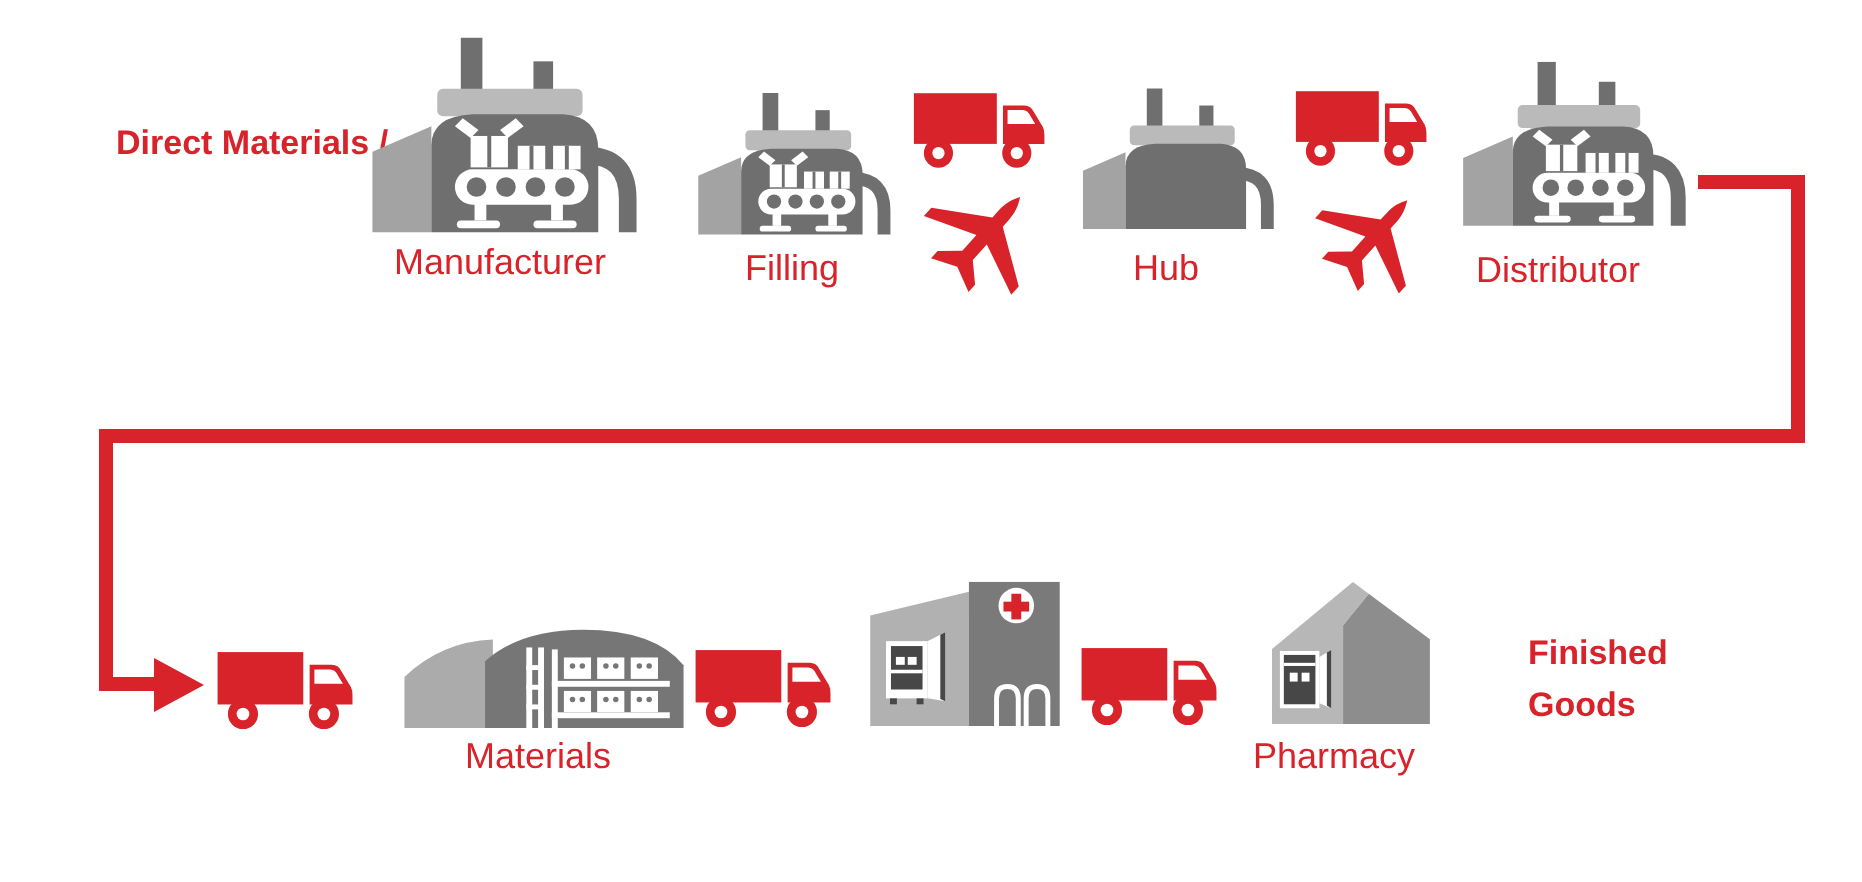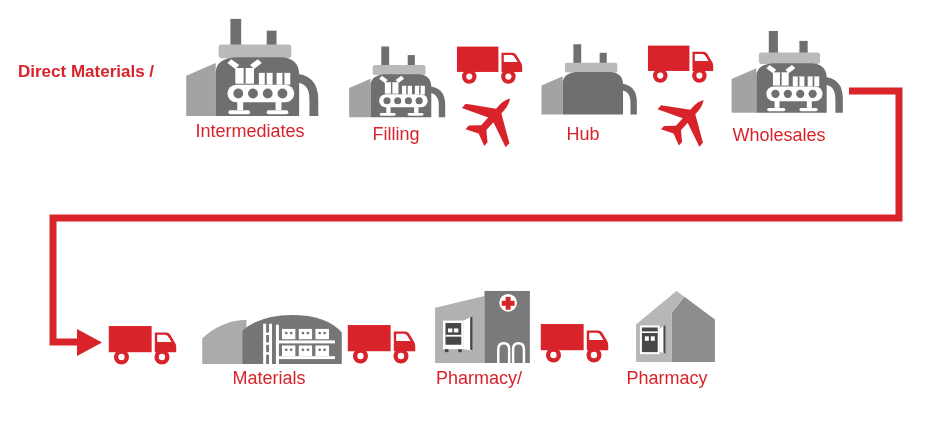--- a/index.html
+++ b/index.html
@@ -11,21 +11,21 @@
   .connector{position:absolute;left:0;top:0;z-index:1;}
   .flow-line{stroke:var(--red);stroke-width:7;fill:none;stroke-linejoin:miter;}
   .flow-head{fill:var(--red);}
   svg.icon{position:absolute;display:block;z-index:2;}
   .node-label{
     position:absolute;width:180px;text-align:center;z-index:2;
     font-size:18px;line-height:25px;color:var(--red);
   }
   .side-label{
     position:absolute;z-index:2;font-size:17px;font-weight:bold;
-    line-height:27px;color:var(--red);white-space:nowrap;
+    line-height:27px;color:var(--red);white-space:nowrap;margin-left:40px;
   }
   .side-label.fg{line-height:26px;}
   
   .f-dark{fill:var(--factory-dark-gray);}
   .f-light{fill:var(--factory-light-gray);}
   .f-band{fill:var(--factory-band-gray);}
   .f-handle{stroke:var(--factory-dark-gray);stroke-width:9;fill:none;}
   .wh-dark{fill:var(--warehouse-dark-gray);}
   .wh-light{fill:var(--warehouse-light-gray);}
   .hp-tower{fill:var(--hospital-tower-gray);}
@@ -147,21 +147,21 @@
   </svg>
 
   <div class="side-label" style="left:18px;top:58px">
     <div>Direct Materials /</div>
   </div>
 
   <div>
     <svg class="icon" style="left:183px;top:13px" width="138" height="108" viewBox="0 0 140 110">
         <use href="#sym-factory-full"></use>
       </svg>
-    <div class="node-label" style="left:160px;top:119px">Intermediates</div>
+    <div class="node-label" style="left:160px;top:119px">Manufacturer</div>
   </div>
 
   <div>
     <svg class="icon" style="left:347px;top:42px" width="100" height="79" viewBox="0 0 140 110">
         <use href="#sym-factory-full"></use>
       </svg>
     <div class="node-label" style="left:306px;top:122px">Filling</div>
   </div>
 
   <div>
@@ -186,21 +186,21 @@
       </svg>
     <svg class="icon" style="left:649px;top:90px" width="67" height="67" viewBox="0 0 100 100">
         <use href="#sym-plane"></use>
       </svg>
   </div>
 
   <div>
     <svg class="icon" style="left:729px;top:26px" width="116" height="91" viewBox="0 0 140 110">
         <use href="#sym-factory-full"></use>
       </svg>
-    <div class="node-label" style="left:689px;top:123px">Wholesales</div>
+    <div class="node-label" style="left:689px;top:123px">Distributor</div>
   </div>
 
   <svg class="icon" style="left:108px;top:321px" width="73" height="45" viewBox="0 0 92 56">
       <use href="#sym-truck"></use>
     </svg>
 
   <div>
     <svg class="icon" style="left:199px;top:308px" width="146" height="57" viewBox="0 0 148 58">
         <use href="#sym-warehouse"></use>
       </svg>
@@ -209,29 +209,32 @@
 
   <svg class="icon" style="left:347px;top:320px" width="73" height="45" viewBox="0 0 92 56">
       <use href="#sym-truck"></use>
     </svg>
 
   <div>
     <svg class="icon" style="left:428px;top:288px" width="107" height="75" viewBox="0 0 108 76">
         <use href="#sym-hospital"></use>
       </svg>
     <div class="node-label" style="left:389px;top:366px">
-      <div>Pharmacy/</div>
     </div>
   </div>
 
   <svg class="icon" style="left:540px;top:319px" width="73" height="45" viewBox="0 0 92 56">
       <use href="#sym-truck"></use>
     </svg>
 
   <div>
     <svg class="icon" style="left:628px;top:287px" width="91" height="75" viewBox="0 0 92 76">
         <use href="#sym-house"></use>
       </svg>
     <div class="node-label" style="left:577px;top:366px">Pharmacy</div>
   </div>
 
+  <div class="side-label fg" style="left:724px;top:314px">
+    <div>Finished</div>
+    <div>Goods</div>
+  </div>
 
 </div>
 
 </body></html>

